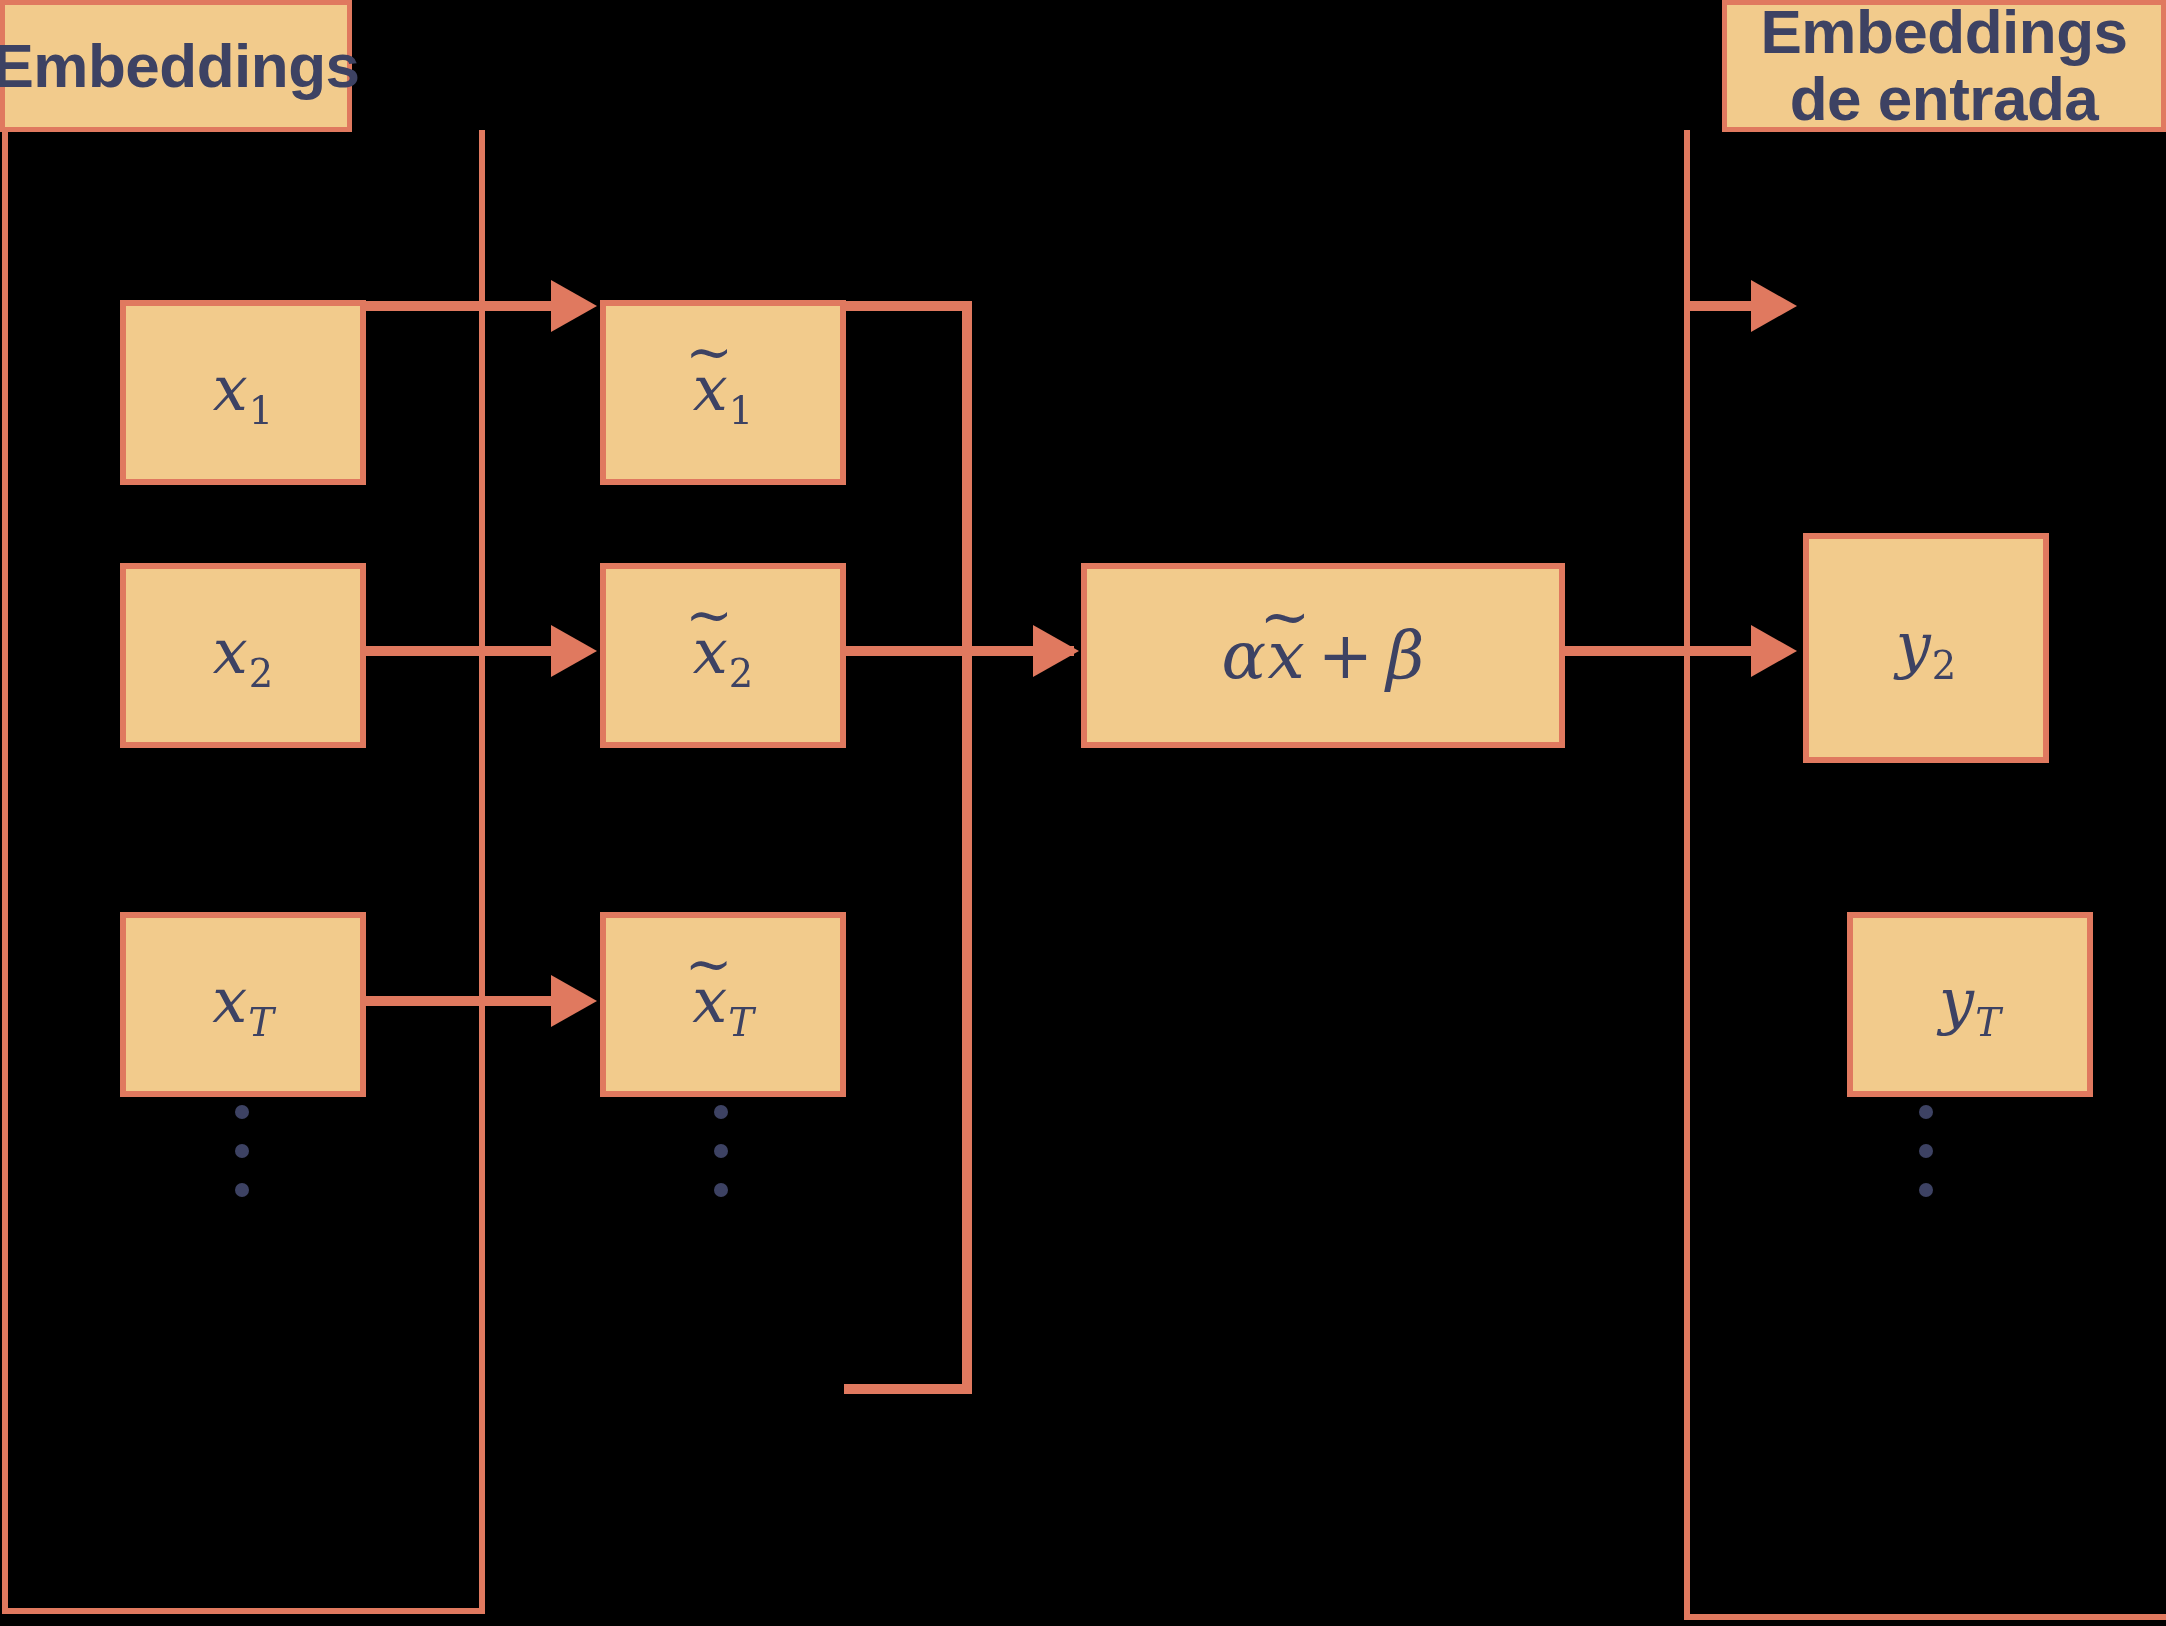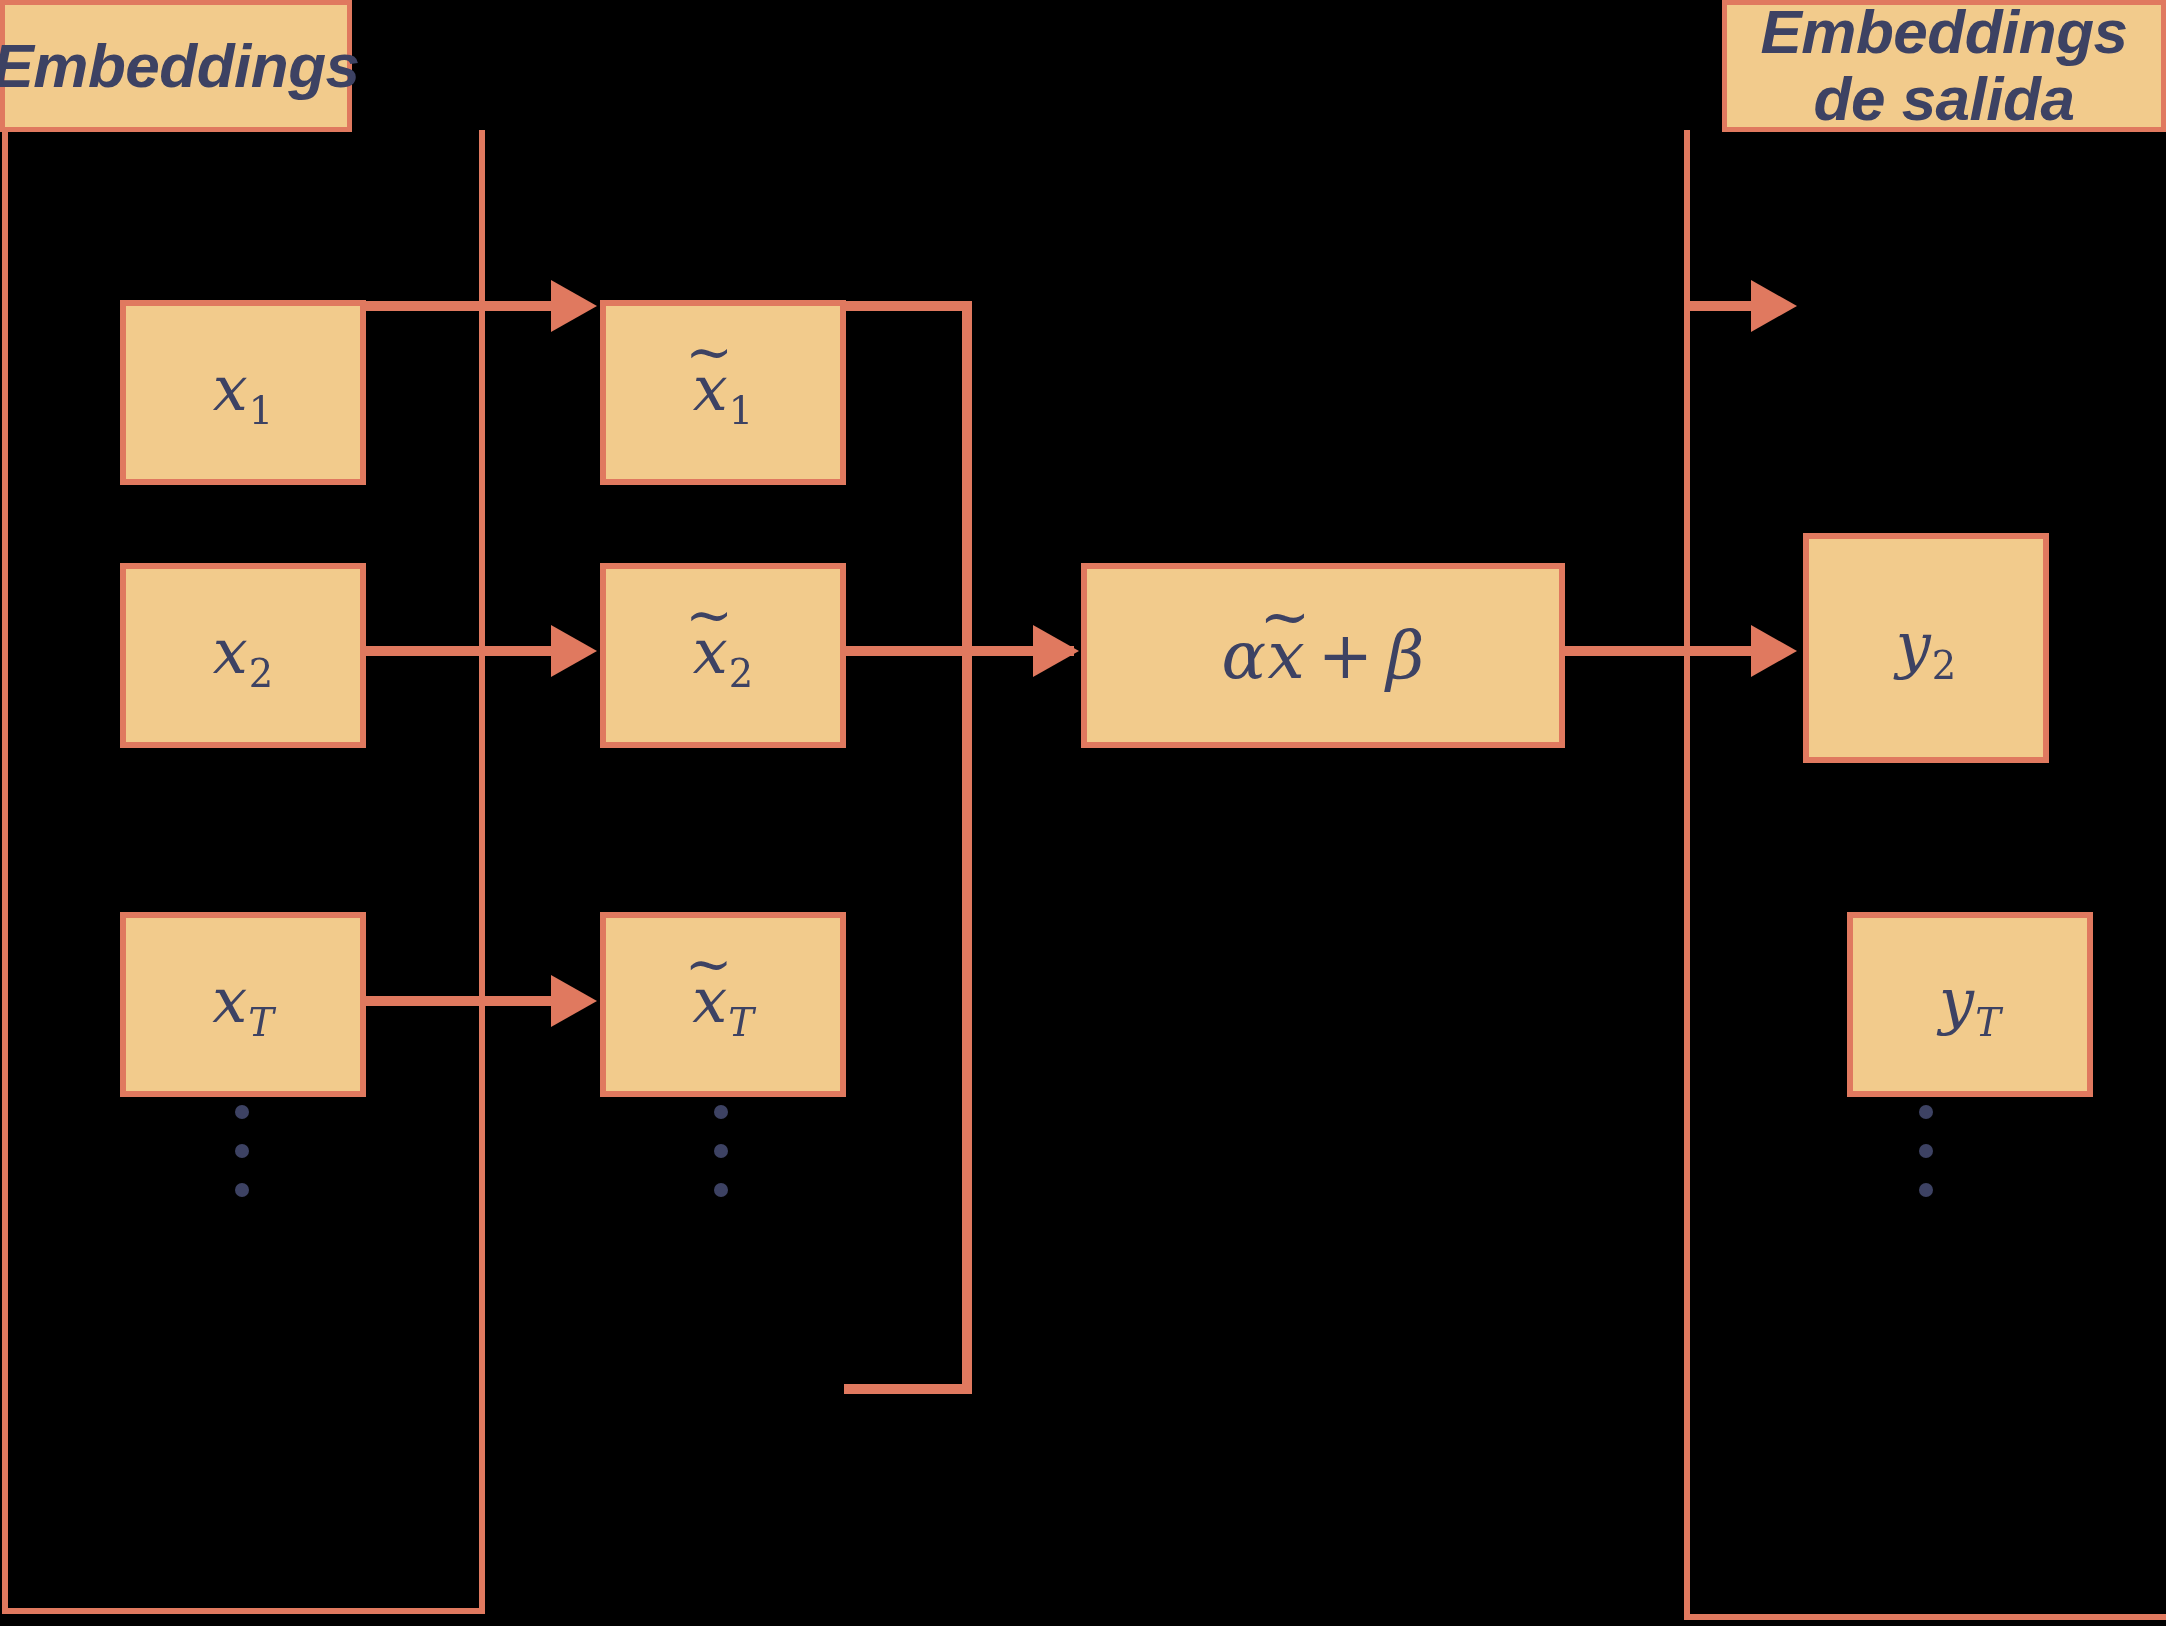--- a/index.html
+++ b/index.html
@@ -19,21 +19,20 @@
     box-sizing:border-box;
     display:flex;
     align-items:center;
     justify-content:center;
     color:#3D4263;
     font-weight:bold;
     font-size:62px;
     line-height:1.08;
     text-align:center;
     letter-spacing:-0.5px;
-    font-style:italic;
   }
   .panel-frame{
     position:absolute;
     box-sizing:border-box;
     background:transparent;
   }
   
   .node{
     position:absolute;
     background:#F2CB8C;
@@ -108,21 +107,21 @@
 
   <div class="panel-header" style="left:0px;top:0px;width:352px;height:132px;">
     <div>
       <span>Embeddings</span><br>
     </div>
   </div>
 
   <div class="panel-header" style="left:1722px;top:0px;width:444px;height:132px;">
     <div>
       <span>Embeddings</span><br>
-      <span>de salida</span>
+      <span>de entrada</span>
     </div>
   </div>
 
   <div class="hline" style="left:363px;top:301px;width:192px;height:10px;"></div>
   <div class="arrow" style="left:551px;top:280px;"></div>
 
   <div class="node" style="left:120px;top:300px;width:246px;height:185px;">
     <span class="math">
       <span>x</span><span class="sub num">1</span>
     </span>

